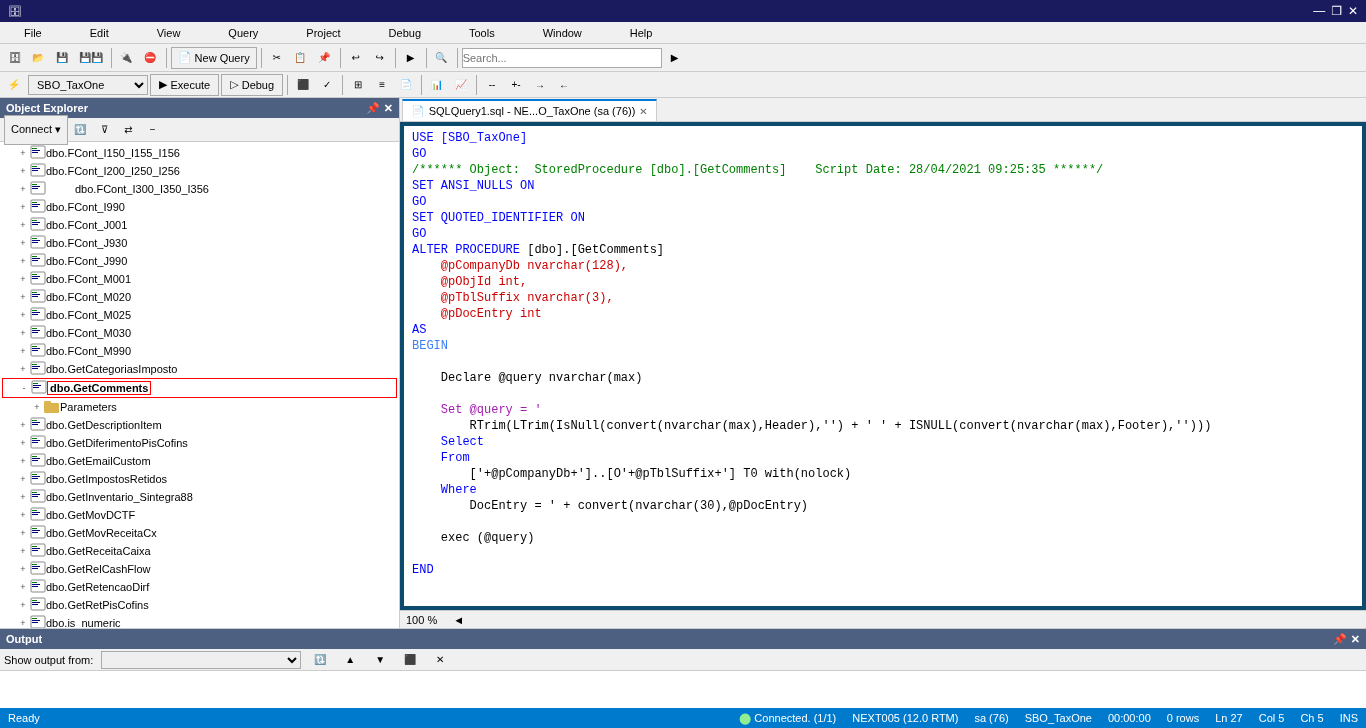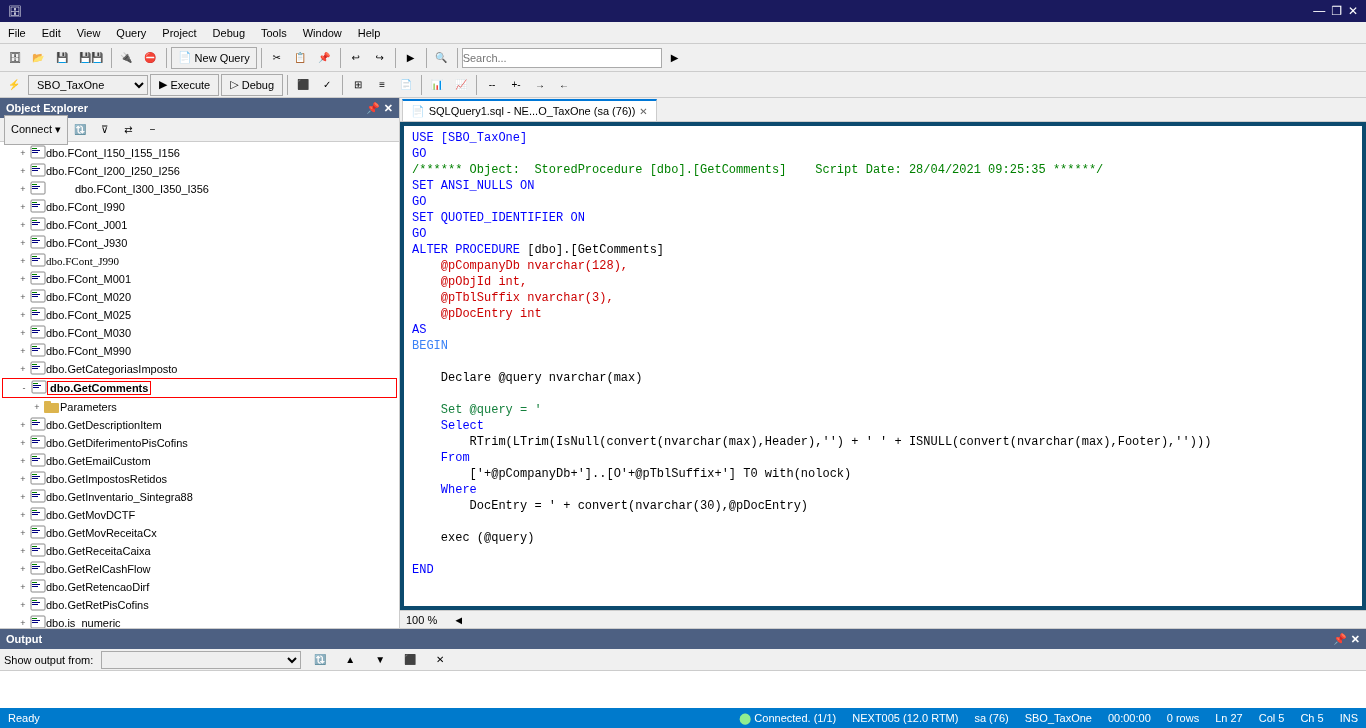--- a/index.html
+++ b/index.html
@@ -6,21 +6,21 @@
     body { font-family: 'Segoe UI', Tahoma, sans-serif; font-size: 11px; background: #f0f0f0; width: 1366px; height: 728px; overflow: hidden; }
 
     
     #title-bar { background: #1a1a5e; color: white; height: 22px; display: flex; align-items: center; justify-content: space-between; padding: 0 8px; font-size: 11px; }
     #title-bar-title { display: flex; align-items: center; gap: 6px; }
     #title-controls { display: flex; gap: 6px; }
     #title-controls span { cursor: pointer; font-size: 12px; color: white; }
 
     
     #menu-bar { background: #f0f0f0; height: 22px; display: flex; align-items: center; border-bottom: 1px solid #ccc; }
-    .menu-item { padding: 2px 8px; cursor: pointer; font-size: 11px; color: #000; }
+    .menu-item { padding: 2px 24px; cursor: pointer; font-size: 11px; color: #000; }
 
     
     #toolbar1 { background: #f0f0f0; height: 28px; display: flex; align-items: center; padding: 2px 4px; border-bottom: 1px solid #ccc; gap: 2px; }
     .toolbar-btn { height: 22px; min-width: 22px; border: 1px solid transparent; background: transparent; cursor: pointer; display: flex; align-items: center; justify-content: center; font-size: 10px; padding: 0 2px; }
     .toolbar-sep { width: 1px; height: 20px; background: #aaa; margin: 0 2px; }
     .new-query-btn { display: flex; align-items: center; gap: 3px; padding: 2px 6px; border: 1px solid #aaa; background: #f0f0f0; cursor: pointer; font-size: 11px; height: 22px; }
 
     
     #toolbar2 { background: #f0f0f0; height: 26px; display: flex; align-items: center; padding: 2px 4px; border-bottom: 1px solid #ccc; gap: 2px; }
     .db-select { height: 20px; font-size: 11px; border: 1px solid #aaa; padding: 0 4px; min-width: 120px; }
@@ -238,21 +238,21 @@
             <span style="font-weight: normal;">dbo.FCont_J930</span>
           </div>
           <div class="tree-item" style="padding-left: 14px;">
             <span class="tree-expand">+</span>
             <span><svg width="16" height="14" viewBox="0 0 16 14">
                 <rect x="1" y="1" width="14" height="12" fill="#fff" stroke="#888" stroke-width="1" rx="1"></rect>
                 <rect x="2" y="3" width="5" height="1" fill="#008000"></rect>
                 <rect x="2" y="5" width="8" height="1" fill="#000080"></rect>
                 <rect x="2" y="7" width="6" height="1" fill="#000080"></rect>
               </svg></span>
-            <span style="font-weight: normal; font-family: Liberation Serif, serif;">dbo.FCont_J990</span>
+            <span style="font-weight: normal;">dbo.FCont_J990</span>
           </div>
           <div class="tree-item" style="padding-left: 14px;">
             <span class="tree-expand">+</span>
             <span><svg width="16" height="14" viewBox="0 0 16 14">
                 <rect x="1" y="1" width="14" height="12" fill="#fff" stroke="#888" stroke-width="1" rx="1"></rect>
                 <rect x="2" y="3" width="5" height="1" fill="#008000"></rect>
                 <rect x="2" y="5" width="8" height="1" fill="#000080"></rect>
                 <rect x="2" y="7" width="6" height="1" fill="#000080"></rect>
               </svg></span>
             <span style="font-weight: normal;">dbo.FCont_M001</span>
@@ -503,27 +503,27 @@
           <div class="code-line">
             <span class="code-content"><span style="color: rgb(0, 0, 0);"></span></span>
           </div>
           <div class="code-line">
             <span class="code-content"><span style="color: rgb(0, 0, 0);">    Declare @query nvarchar(max)</span></span>
           </div>
           <div class="code-line">
             <span class="code-content"><span style="color: rgb(0, 0, 0);"></span></span>
           </div>
           <div class="code-line">
-            <span class="code-content"><span style="color: #15803d;">    Set @query = '</span></span>
+            <span class="code-content"><span style="color: #a21caf;">    Set @query = '</span></span>
+          </div>
+          <div class="code-line">
+            <span class="code-content"><span style="color: rgb(0, 0, 0);">        RTrim(LTrim(IsNull(convert(nvarchar(max),Header),'') + ' ' + ISNULL(convert(nvarchar(max),Footer),'')))</span></span>
           </div>
           <div class="code-line">
             <span class="code-content"><span style="color: rgb(0, 0, 255);">    Select</span></span>
-          </div>
-          <div class="code-line">
-            <span class="code-content"><span style="color: rgb(0, 0, 0);">        RTrim(LTrim(IsNull(convert(nvarchar(max),Header),'') + ' ' + ISNULL(convert(nvarchar(max),Footer),'')))</span></span>
           </div>
           <div class="code-line">
             <span class="code-content"><span style="color: rgb(0, 0, 255);">    From</span></span>
           </div>
           <div class="code-line">
             <span class="code-content"><span style="color: rgb(0, 0, 0);">        ['+@pCompanyDb+']..[O'+@pTblSuffix+'] T0 with(nolock)</span></span>
           </div>
           <div class="code-line">
             <span class="code-content"><span style="color: rgb(0, 0, 255);">    Where</span></span>
           </div>

